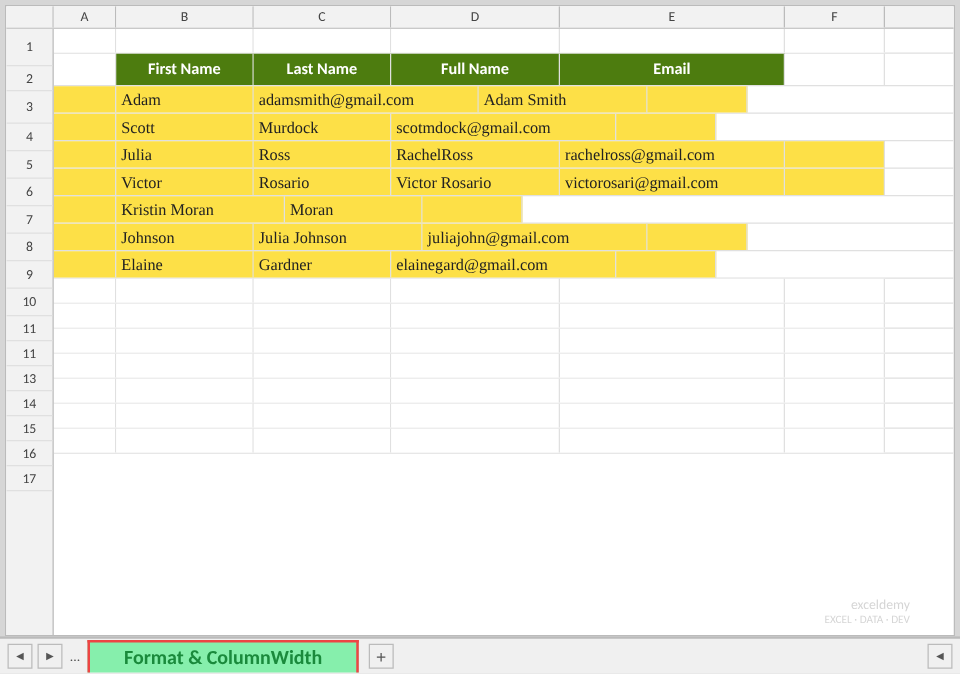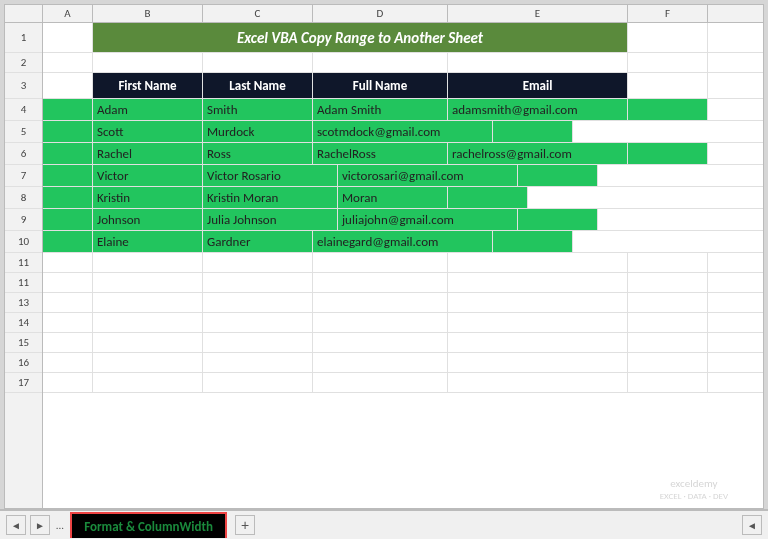--- a/index.html
+++ b/index.html
@@ -119,33 +119,34 @@
       color: white;
       font-weight: bold;
       font-style: italic;
       font-size: 15px;
       text-align: center;
       justify-content: center;
     }
 
     
     .header-cell {
-      background: #0f172a;
+      background: #4d7c0f;
       color: white;
       font-weight: bold;
       text-align: center;
       justify-content: center;
       font-size: 13px;
     }
 
     
     .data-cell {
-      background: #22c55e;
+      background: #fde047;
       color: #222;
       font-size: 13px;
+      font-family: Liberation Serif, serif;
     }
 
     
     .empty-row .cell {
       background: #ffffff;
     }
 
     
     .tab-bar {
       height: 30px;
@@ -167,25 +168,25 @@
       height: 20px;
     }
 
     .tab-ellipsis {
       font-size: 11px;
       color: #555;
       padding: 0 2px;
     }
 
     .sheet-tab {
-      background: #000000;
+      background: #86efac;
       border: 2px solid #e44;
       border-bottom: none;
-      padding: 3px 12px;
-      font-size: 13px;
+      padding: 3px 27px;
+      font-size: 16px;
       font-weight: 600;
       color: #1a8a3c;
       cursor: pointer;
       height: 26px;
       display: flex;
       align-items: center;
     }
 
     .tab-add-btn {
       background: none;
@@ -216,21 +217,21 @@
 
     
     .watermark {
       position: absolute;
       bottom: 38px;
       right: 40px;
       opacity: 0.35;
       font-size: 11px;
       color: #888;
       pointer-events: none;
-      text-align: center;
+      text-align: right;
     }
   </style>
 </head>
 <body>
 
 <div class="spreadsheet-wrapper">
 
   <div class="col-headers">
     <div class="row-num-header"></div>
     <div class="col-header col-a">A</div>
@@ -258,25 +259,20 @@
       <div class="row-num row-h-empty">11</div>
       <div class="row-num row-h-empty">13</div>
       <div class="row-num row-h-empty">14</div>
       <div class="row-num row-h-empty">15</div>
       <div class="row-num row-h-empty">16</div>
       <div class="row-num row-h-empty">17</div>
     </div>
 
     <div class="cells-area">
 
-      <div class="grid-row row-h-title">
-        <div class="cell col-a"></div>
-        <div class="cell col-b col-c col-d col-e title-cell" style="width:535px;min-width:535px;">Excel VBA Copy Range to Another Sheet</div>
-        <div class="cell col-rest"></div>
-      </div>
 
       <div class="grid-row row-h-empty empty-row">
         <div class="cell col-a"></div>
         <div class="cell col-b"></div>
         <div class="cell col-c"></div>
         <div class="cell col-d"></div>
         <div class="cell col-e"></div>
         <div class="cell col-rest"></div>
       </div>
 
@@ -285,54 +281,53 @@
         <div class="cell col-b header-cell">First Name</div>
         <div class="cell col-c header-cell">Last Name</div>
         <div class="cell col-d header-cell">Full Name</div>
         <div class="cell col-e header-cell">Email</div>
         <div class="cell col-rest"></div>
       </div>
 
       <div class="grid-row row-h-data">
         <div class="cell col-a data-cell"></div>
         <div class="cell col-b data-cell">Adam</div>
-        <div class="cell col-c data-cell">Smith</div>
+        <div class="cell col-e data-cell">adamsmith@gmail.com</div>
         <div class="cell col-d data-cell">Adam Smith</div>
-        <div class="cell col-e data-cell">adamsmith@gmail.com</div>
         <div class="cell col-rest data-cell"></div>
       </div>
 
       <div class="grid-row row-h-data">
         <div class="cell col-a data-cell"></div>
         <div class="cell col-b data-cell">Scott</div>
         <div class="cell col-c data-cell">Murdock</div>
         <div class="cell col-e data-cell">scotmdock@gmail.com</div>
         <div class="cell col-rest data-cell"></div>
       </div>
 
       <div class="grid-row row-h-data">
         <div class="cell col-a data-cell"></div>
-        <div class="cell col-b data-cell">Rachel</div>
+        <div class="cell col-b data-cell">Julia</div>
         <div class="cell col-c data-cell">Ross</div>
         <div class="cell col-d data-cell">RachelRoss</div>
         <div class="cell col-e data-cell">rachelross@gmail.com</div>
         <div class="cell col-rest data-cell"></div>
       </div>
 
       <div class="grid-row row-h-data">
         <div class="cell col-a data-cell"></div>
         <div class="cell col-b data-cell">Victor</div>
+        <div class="cell col-c data-cell">Rosario</div>
         <div class="cell col-d data-cell">Victor Rosario</div>
         <div class="cell col-e data-cell">victorosari@gmail.com</div>
         <div class="cell col-rest data-cell"></div>
       </div>
 
       <div class="grid-row row-h-data">
         <div class="cell col-a data-cell"></div>
-        <div class="cell col-b data-cell">Kristin</div>
         <div class="cell col-d data-cell">Kristin Moran</div>
         <div class="cell col-c data-cell">Moran</div>
         <div class="cell col-rest data-cell"></div>
       </div>
 
       <div class="grid-row row-h-data">
         <div class="cell col-a data-cell"></div>
         <div class="cell col-c data-cell">Johnson</div>
         <div class="cell col-d data-cell">Julia Johnson</div>
         <div class="cell col-e data-cell">juliajohn@gmail.com</div>

